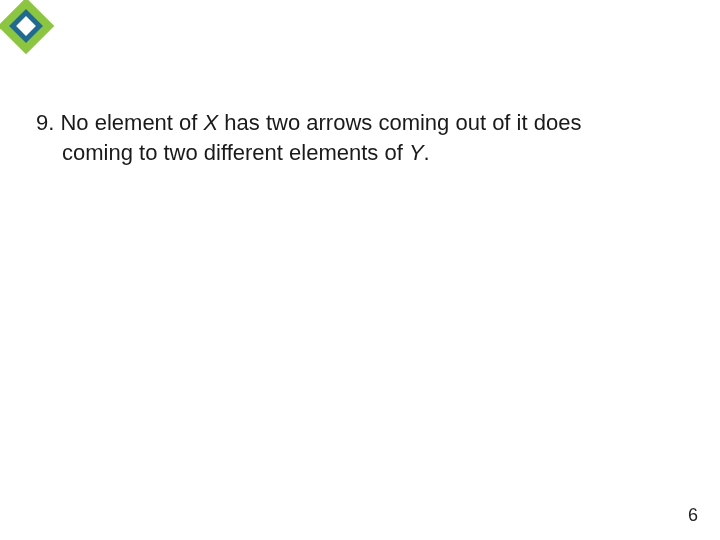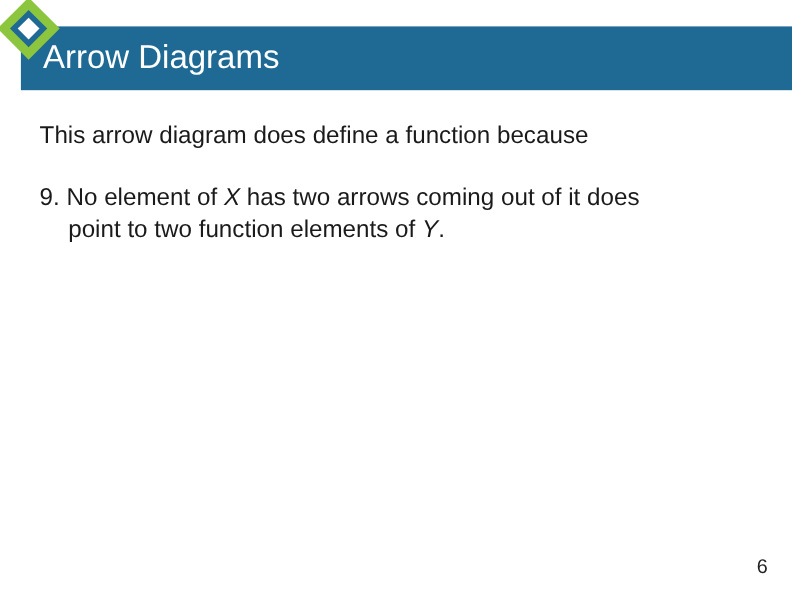--- a/index.html
+++ b/index.html
@@ -80,33 +80,29 @@
 </style>
 </head>
 <body>
 
 <div class="slide">
 
   <div class="diamond-outer"></div>
   <div class="diamond-inner"></div>
   <div class="diamond-core"></div>
 
-  <div class="title-bar">
-    <span class="title-text">Arrow Diagrams</span>
-  </div>
 
   <div class="body">
 
-    <div class="para">This arrow diagram does define a function because</div>
 
 
     <div class="num-item">
       <span>9. No element of </span><span class="ital">X</span><span> has two arrows coming out of it does</span>
       <span class="cont">
-        <span>point to two function elements of </span><span class="ital">Y</span><span>.</span>
+        <span>coming to two different elements of </span><span class="ital">Y</span><span>.</span>
       </span>
     </div>
 
   </div>
 
   <div class="page-num">6</div>
 
 </div>
 
 </body></html>

